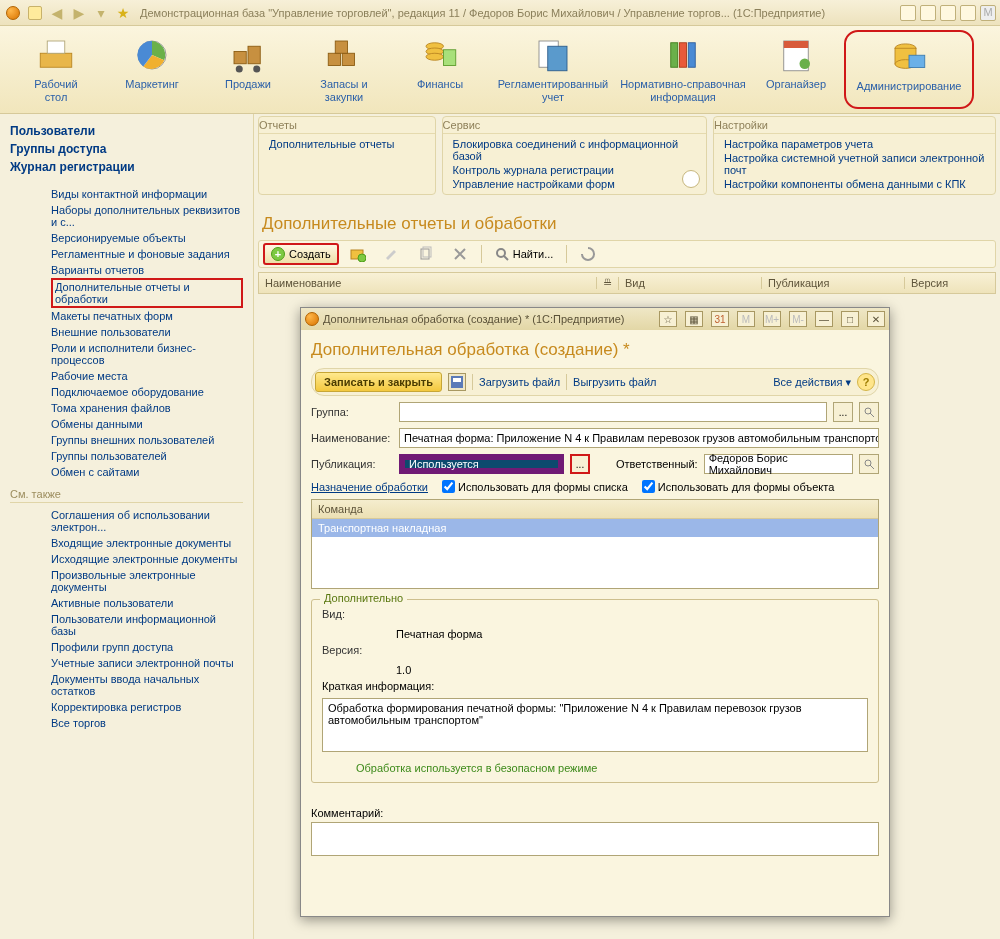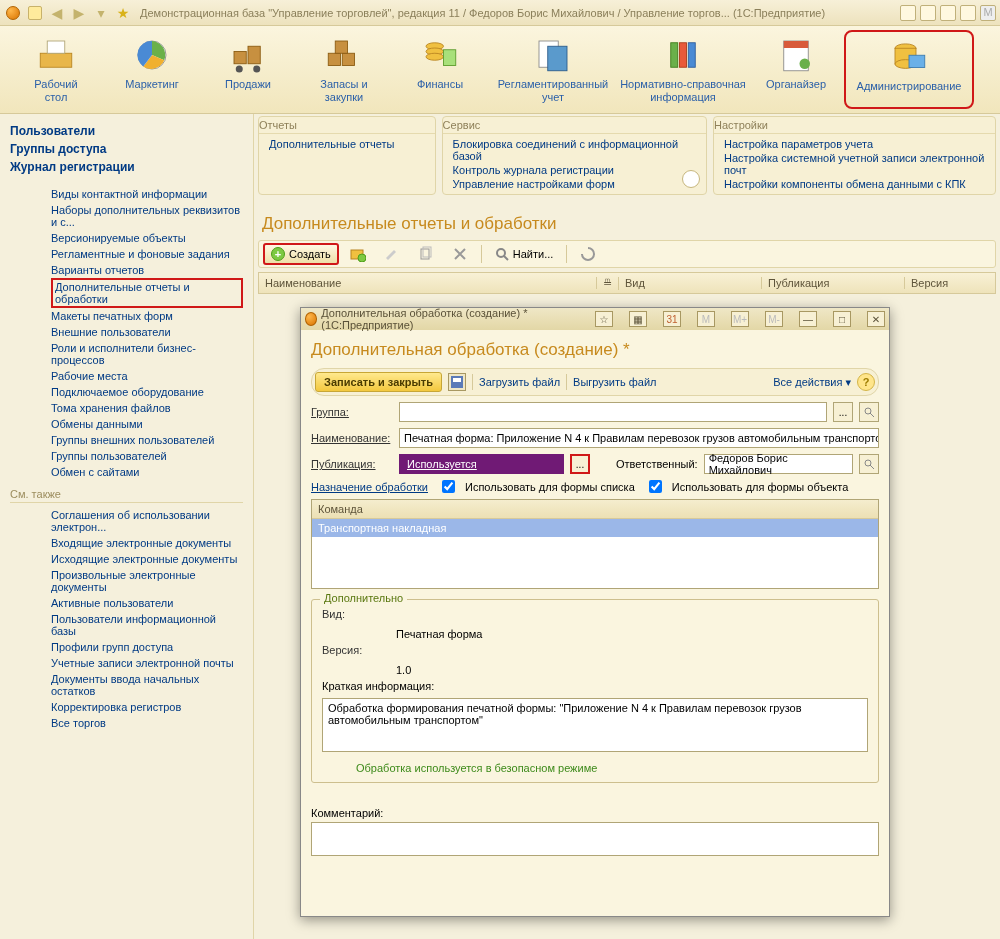--- a/index.html
+++ b/index.html
@@ -16,21 +16,21 @@
 .titlebar .title-text { color:#8a7f5a; font-size:11px; margin-left:4px; white-space:nowrap; }
 .titlebar .spacer { flex:1; }
 .titlebar .ico16 { width:16px; height:16px; display:inline-block; border:1px solid #c0b07a; background:#fff8e0; border-radius:2px; }
 
 
 .maintb { height: 88px; background: linear-gradient(#fbf5de,#f1e6bc); border-bottom:1px solid #d6c99a; display:flex; padding:4px 8px; gap:0; }
 .maintb .mitem { width: 96px; text-align:center; padding-top:4px; cursor:pointer; }
 .maintb .mitem.wide { width: 130px; }
 .maintb .mitem .micon { width:48px; height:42px; margin:0 auto 2px; display:flex; align-items:center; justify-content:center; }
 .maintb .mitem .mlabel { color:#2a5fa8; font-size:11px; line-height:1.2; }
-.maintb .mitem.sel { border:2px solid #d01818; border-radius:8px; }
+.maintb .mitem.sel { border:2px solid #d01818; border-radius:14px; }
 
 
 .panels-row { display:flex; gap:6px; padding:2px 4px 0 258px; }
 .panel { flex:1; background:#f7f0d4; border:1px solid #e0d5a8; border-radius:4px; }
 .panel .phead { text-align:left; color:#8f815a; padding:2px 0; border-bottom:1px solid #e5daae; font-size:11px; }
 .panel .plinks { padding:3px 10px; }
 .panel .plinks a { display:block; color:#003a84; text-decoration:none; padding:1px 0; font-size:11px; }
 .panel.service { flex:1.5; position:relative; }
 .panel.service .round { position:absolute; right:6px; bottom:6px; width:18px; height:18px; border-radius:50%; border:1px solid #c7b77e; background:#fff; }
 
@@ -49,42 +49,42 @@
 .toolbar2 .btn { display:inline-flex; align-items:center; gap:4px; padding:2px 6px; border:1px solid transparent; border-radius:3px; cursor:pointer; font-size:11px; }
 .toolbar2 .btn.create { background:linear-gradient(#fff8e2,#eee0a8); border:2px solid #d01818; }
 .toolbar2 .plus { width:14px; height:14px; border-radius:50%; background:#7ec942; border:1px solid #4f9e1a; display:inline-flex; align-items:center; justify-content:center; color:#fff; font-weight:bold; font-size:11px; line-height:1; }
 .toolbar2 .sep { width:1px; height:18px; background:#d6c99a; margin:0 2px; }
 
 .grid-head { display:flex; background:linear-gradient(#f8f1d6,#eee3ba); border:1px solid #d6c99a; height:22px; align-items:center; margin-top:4px; }
 .grid-head .col { padding:0 6px; border-right:1px solid #d6c99a; font-size:11px; color:#5e543a; }
 
 
 .dialog { position:absolute; left:300px; top:307px; width:590px; height:610px; background:#faf5df; border:1px solid #888; box-shadow:0 3px 12px rgba(0,0,0,.4); display:flex; flex-direction:column; }
-.dlg-titlebar { height:22px; background:linear-gradient(#efe7c6,#e3d7a6); display:flex; align-items:center; padding:0 4px; gap:16px; font-size:11px; color:#5a5138; }
+.dlg-titlebar { height:22px; background:linear-gradient(#efe7c6,#e3d7a6); display:flex; align-items:center; padding:0 4px; gap:8px; font-size:11px; color:#5a5138; }
 .dlg-titlebar .dlg-title { flex:1; display:flex; align-items:center; gap:4px; }
 .dlg-titlebar .dlg-ico { width:14px; height:14px; border-radius:50%; background:radial-gradient(circle at 30% 30%,#ffb74a,#d97400); border:1px solid #b16200; }
 .dlg-titlebar .win-btn { width:18px; height:16px; border:1px solid #a89862; background:#f7f0d4; display:inline-flex; align-items:center; justify-content:center; font-size:10px; cursor:pointer; }
 .dlg-body { padding:8px 10px; flex:1; overflow:hidden; display:flex; flex-direction:column; }
 .dlg-head { color:#c78a1e; font-size:17px; padding:2px 0 8px; }
 .dlg-toolbar { display:flex; align-items:center; gap:6px; padding:3px; background:#f7f0d4; border:1px solid #e0d5a8; border-radius:13px; }
 .dlg-toolbar .dbtn { padding:3px 8px; background:linear-gradient(#ffe98e,#f3c83e); border:1px solid #c7a636; border-radius:3px; font-weight:bold; font-size:11px; cursor:pointer; color:#4a3b00; }
 .dlg-toolbar .dsave { width:18px; height:18px; border:1px solid #a89862; background:#efe7c6; display:inline-flex; align-items:center; justify-content:center; cursor:pointer; }
 .dlg-toolbar a.tlink { color:#003a84; text-decoration:none; font-size:11px; }
 .dlg-toolbar .dsep { width:1px; height:16px; background:#d6c99a; }
 .dlg-toolbar .flex1 { flex:1; }
 .dlg-toolbar .help { width:18px; height:18px; border-radius:50%; background:#ffe58a; border:1px solid #d4b548; display:inline-flex; align-items:center; justify-content:center; font-weight:bold; color:#9c7b00; cursor:pointer; }
 
 .form-row { display:flex; align-items:center; gap:6px; margin-top:6px; font-size:11px; }
-.form-row .flabel { width:82px; color:#333;text-decoration:underline; }
+.form-row .flabel { width:82px; color:#333; }
 .form-row .finput { flex:1; height:20px; border:1px solid #b0a576; background:#fff; padding:0 4px; font-size:11px; display:flex; align-items:center; }
-.form-row .finput.sel { background:#701a75; color:#fff; border:4px solid #701a75;text-decoration:underline; }
+.form-row .finput.sel { background:#0c4a6e; color:#fff; border:6px solid #701a75; }
 .form-row .fbtn { width:20px; height:20px; border:1px solid #b0a576; background:#f7f0d4; display:inline-flex; align-items:center; justify-content:center; cursor:pointer; font-size:10px;}
 
 .chk-row { display:flex; align-items:center; gap:14px; margin-top:6px; font-size:11px; }
-.chk-row label { display:flex; align-items:center; gap:10px; }
+.chk-row label { display:flex; align-items:center; gap:3px; }
 .chk-row input { width:13px; height:13px; }
 
 .cmd-box { margin-top:6px; border:1px solid #b0a576; background:#fff; height:90px; }
 .cmd-box .chead { background:linear-gradient(#f5edce,#ece0b4); border-bottom:1px solid #d6c99a; padding:3px 6px; font-size:11px; color:#5e543a;}
 .cmd-box .crow { background:#9bb7e8; color:#fff; padding:3px 6px; font-size:11px; }
 
 .fieldset { margin-top:10px; border:1px solid #cdbf8e; border-radius:3px; padding:6px 10px 8px; position:relative; }
 .fieldset .legend { position:absolute; top:-8px; left:8px; background:#faf5df; padding:0 4px; color:#59770f; font-size:11px; }
 .fs-row { display:flex; gap:6px; padding:2px 0; font-size:11px; }
 .fs-row .fsl { width:68px; color:#333; }

